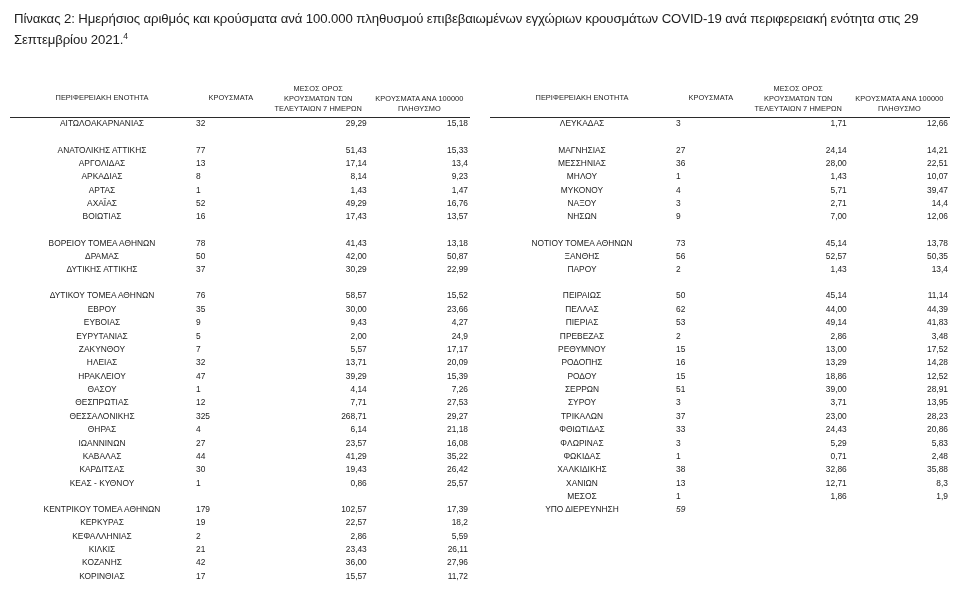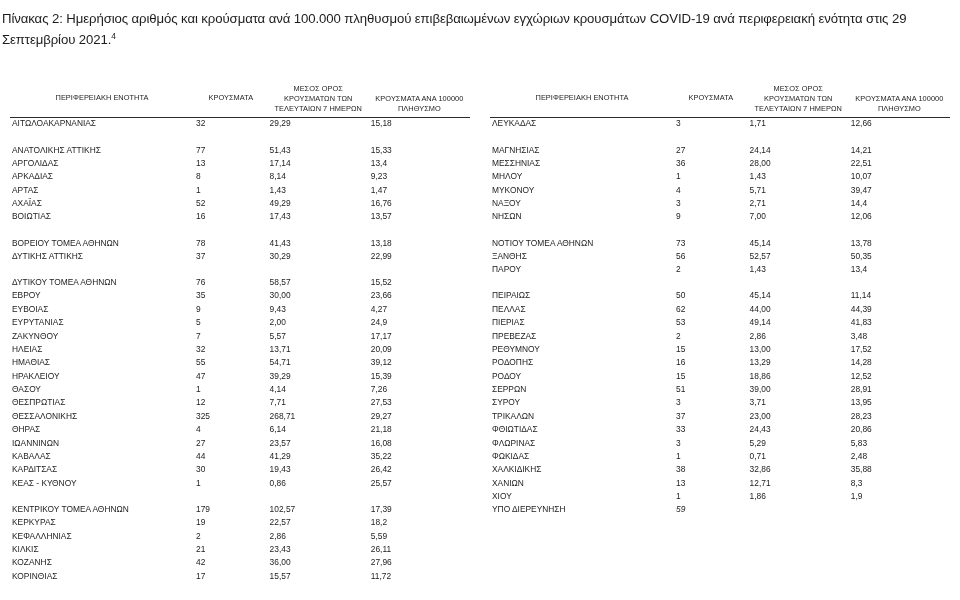--- a/index.html
+++ b/index.html
@@ -18,21 +18,21 @@
   .page {
     position: relative;
     width: 960px;
     height: 600px;
     box-sizing: border-box;
   }
 
   
   .caption {
     position: absolute;
-    left: 2px;
+    left: 14px;
     top: 8px;
     width: 944px;
     font-size: 13.2px;
     line-height: 21px;
     color: #1c1c1c;
     letter-spacing: -0.1px;
   }
   .caption .sup {
     font-size: 8.5px;
     vertical-align: super;
@@ -84,24 +84,24 @@
   }
 
   table.covid tbody td {
     padding: 0.9px 2px;
     line-height: 11.6px;
     font-size: 8.4px;
     white-space: nowrap;
     overflow: hidden;
     text-overflow: clip;
   }
-  td.t-name   { text-align: left; }
+  td.t-name   { text-align: center; }
   td.t-cases  { }
-  td.t-avg    { text-align: left; }
-  td.t-per    { text-align: left; }
+  td.t-avg    { text-align: right; }
+  td.t-per    { text-align: right; }
 
   tr.spacer td {
     height: 11px;
     line-height: 11px;
     padding: 0;
     font-size: 0;
   }
   tr.under-investigation td.t-name {
   }
   tr.under-investigation td.t-cases {
@@ -190,20 +190,26 @@
             <tr class="spacer">
               <td colspan="4"></td>
             </tr>
             <tr>
               <td class="t-name">ΒΟΡΕΙΟΥ ΤΟΜΕΑ ΑΘΗΝΩΝ</td>
               <td class="t-cases">78</td>
               <td class="t-avg">41,43</td>
               <td class="t-per">13,18</td>
             </tr>
             <tr>
+              <td class="t-name">ΔΡΑΜΑΣ</td>
+              <td class="t-cases">50</td>
+              <td class="t-avg">42,00</td>
+              <td class="t-per">50,87</td>
+            </tr>
+            <tr>
               <td class="t-name">ΔΥΤΙΚΗΣ ΑΤΤΙΚΗΣ</td>
               <td class="t-cases">37</td>
               <td class="t-avg">30,29</td>
               <td class="t-per">22,99</td>
             </tr>
             <tr class="spacer">
               <td colspan="4"></td>
             </tr>
             <tr>
               <td class="t-name">ΔΥΤΙΚΟΥ ΤΟΜΕΑ ΑΘΗΝΩΝ</td>
@@ -233,26 +239,20 @@
               <td class="t-name">ΖΑΚΥΝΘΟΥ</td>
               <td class="t-cases">7</td>
               <td class="t-avg">5,57</td>
               <td class="t-per">17,17</td>
             </tr>
             <tr>
               <td class="t-name">ΗΛΕΙΑΣ</td>
               <td class="t-cases">32</td>
               <td class="t-avg">13,71</td>
               <td class="t-per">20,09</td>
-            </tr>
-            <tr>
-              <td class="t-name">ΗΜΑΘΙΑΣ</td>
-              <td class="t-cases">55</td>
-              <td class="t-avg">54,71</td>
-              <td class="t-per">39,12</td>
             </tr>
             <tr>
               <td class="t-name">ΗΡΑΚΛΕΙΟΥ</td>
               <td class="t-cases">47</td>
               <td class="t-avg">39,29</td>
               <td class="t-per">15,39</td>
             </tr>
             <tr>
               <td class="t-name">ΘΑΣΟΥ</td>
               <td class="t-cases">1</td>
@@ -520,21 +520,21 @@
               <td class="t-avg">32,86</td>
               <td class="t-per">35,88</td>
             </tr>
             <tr>
               <td class="t-name">ΧΑΝΙΩΝ</td>
               <td class="t-cases">13</td>
               <td class="t-avg">12,71</td>
               <td class="t-per">8,3</td>
             </tr>
             <tr>
-              <td class="t-name">ΧΙΟΥ</td>
+              <td class="t-name">ΜΕΣΟΣ</td>
               <td class="t-cases">1</td>
               <td class="t-avg">1,86</td>
               <td class="t-per">1,9</td>
             </tr>
             <tr class="under-investigation">
               <td class="t-name">ΥΠΟ ΔΙΕΡΕΥΝΗΣΗ</td>
               <td class="t-cases">59</td>
               <td class="t-avg"></td>
               <td class="t-per"></td>
             </tr>

